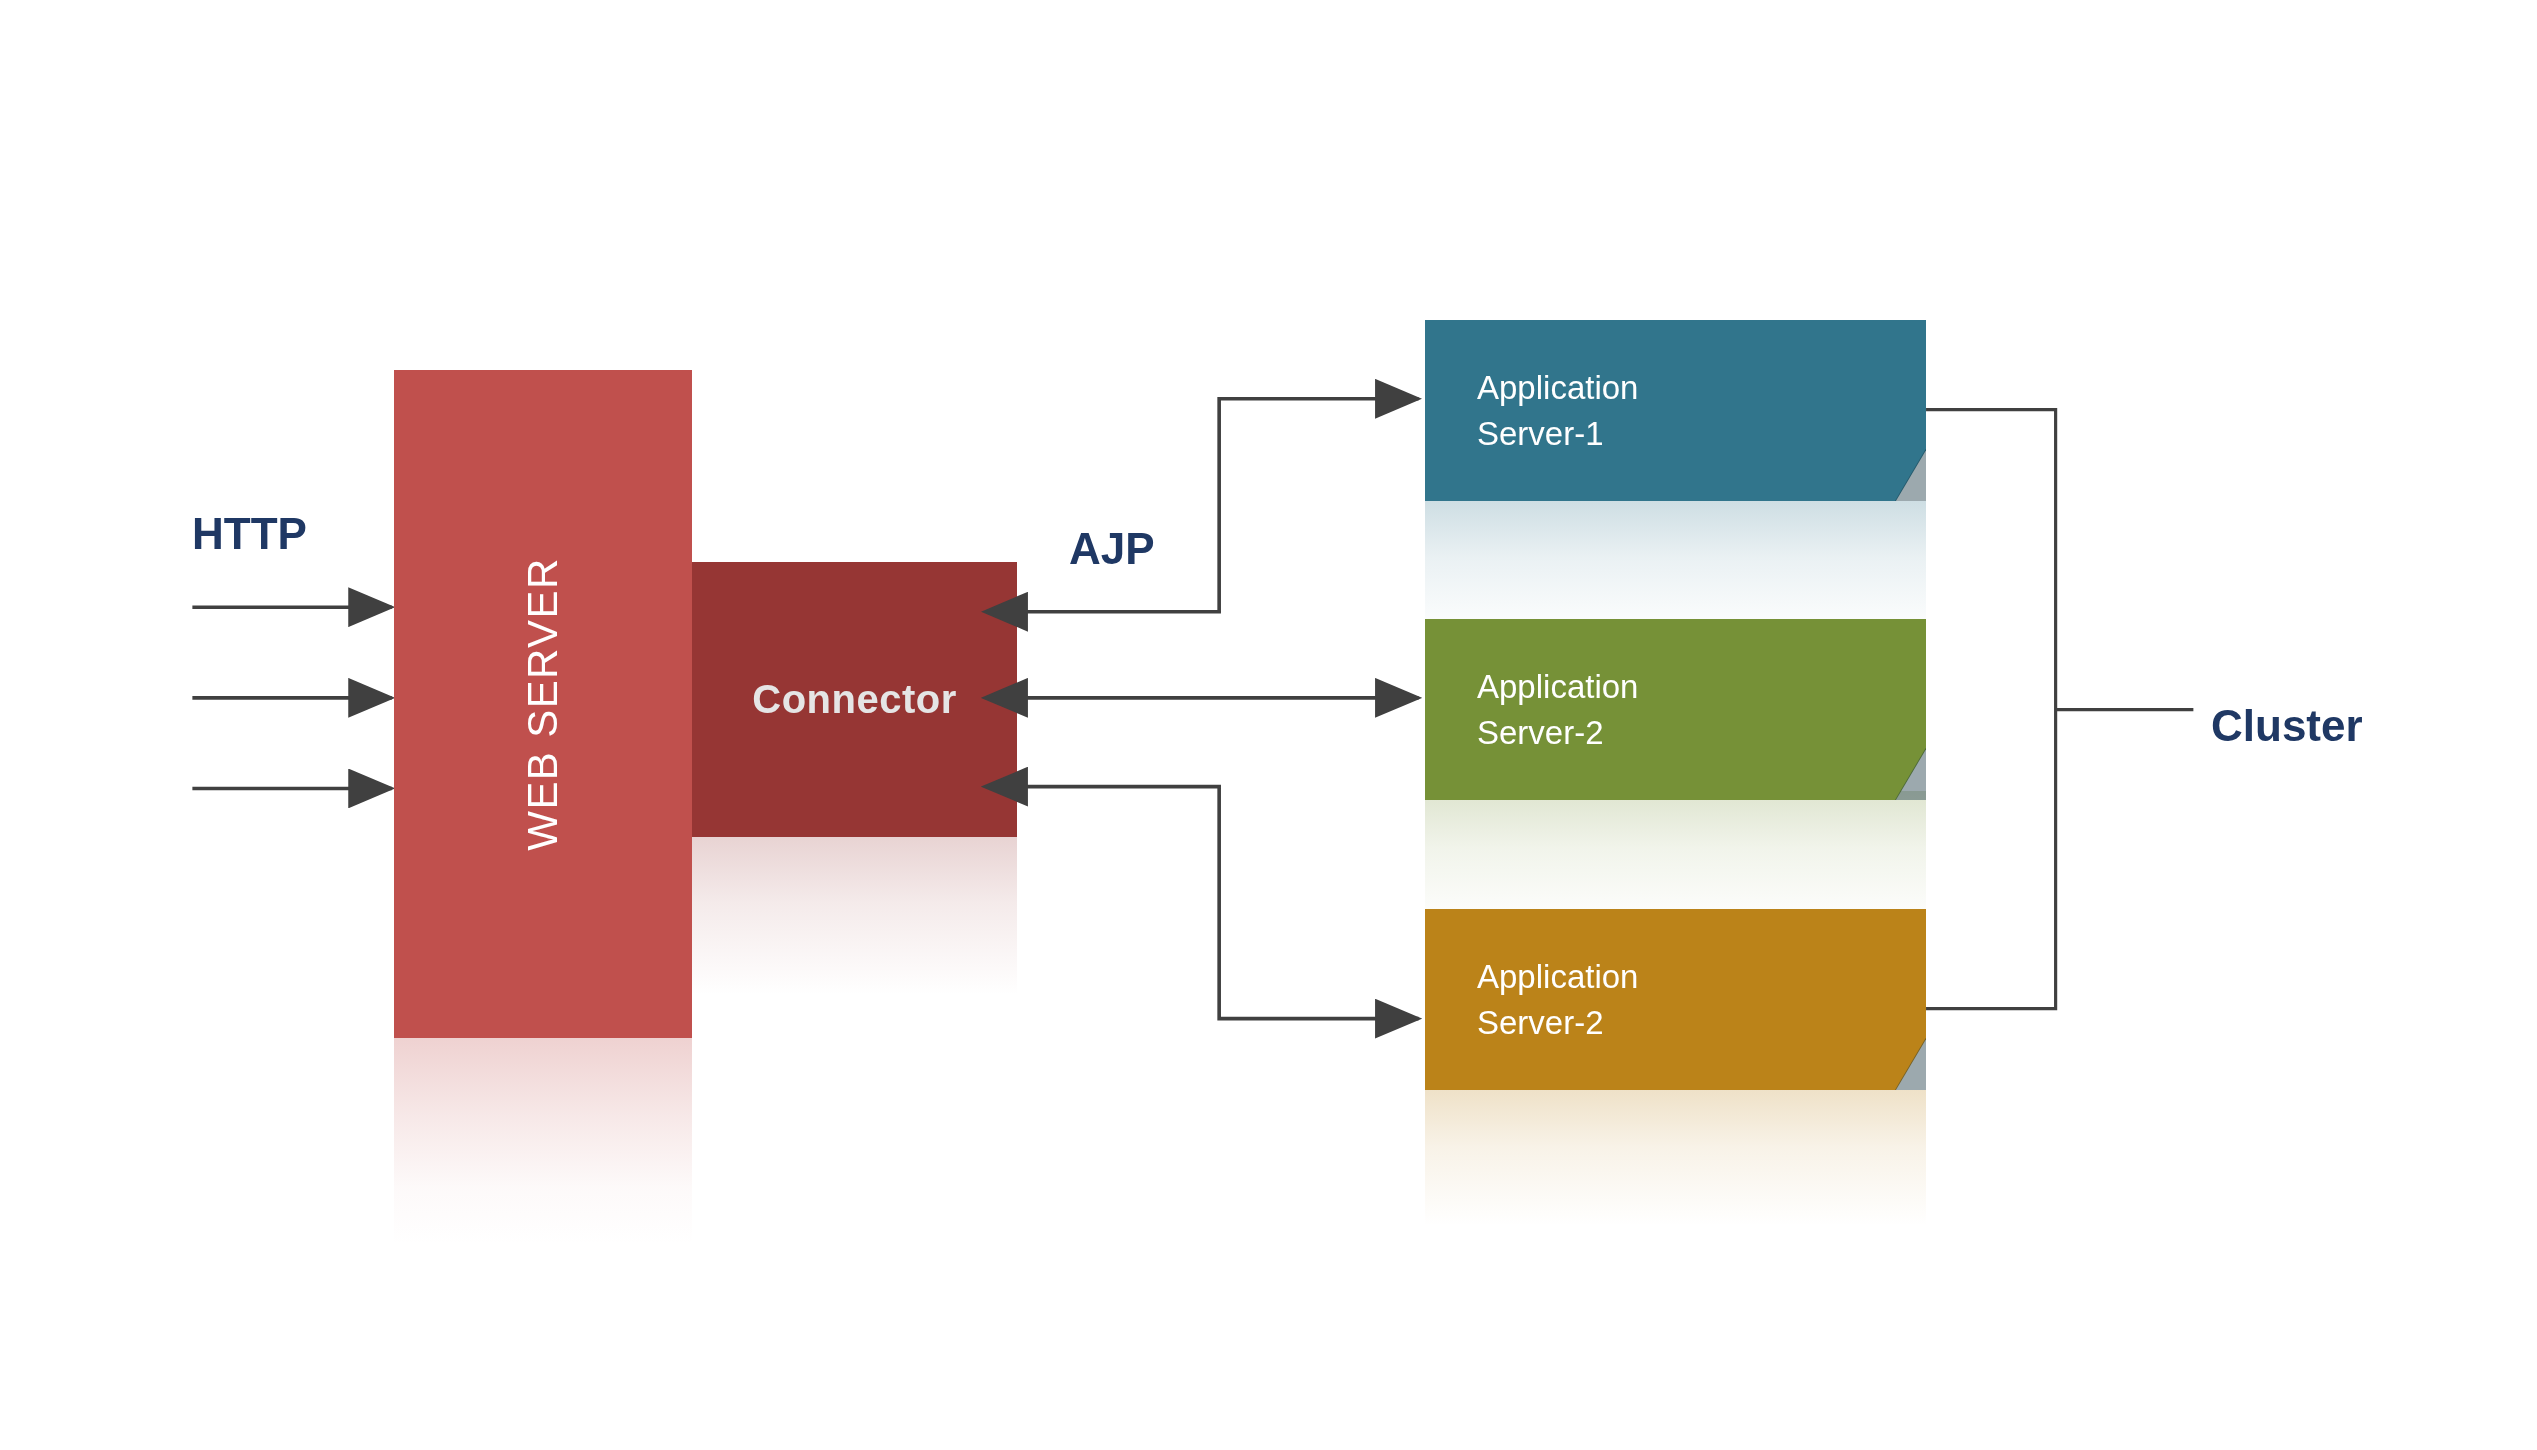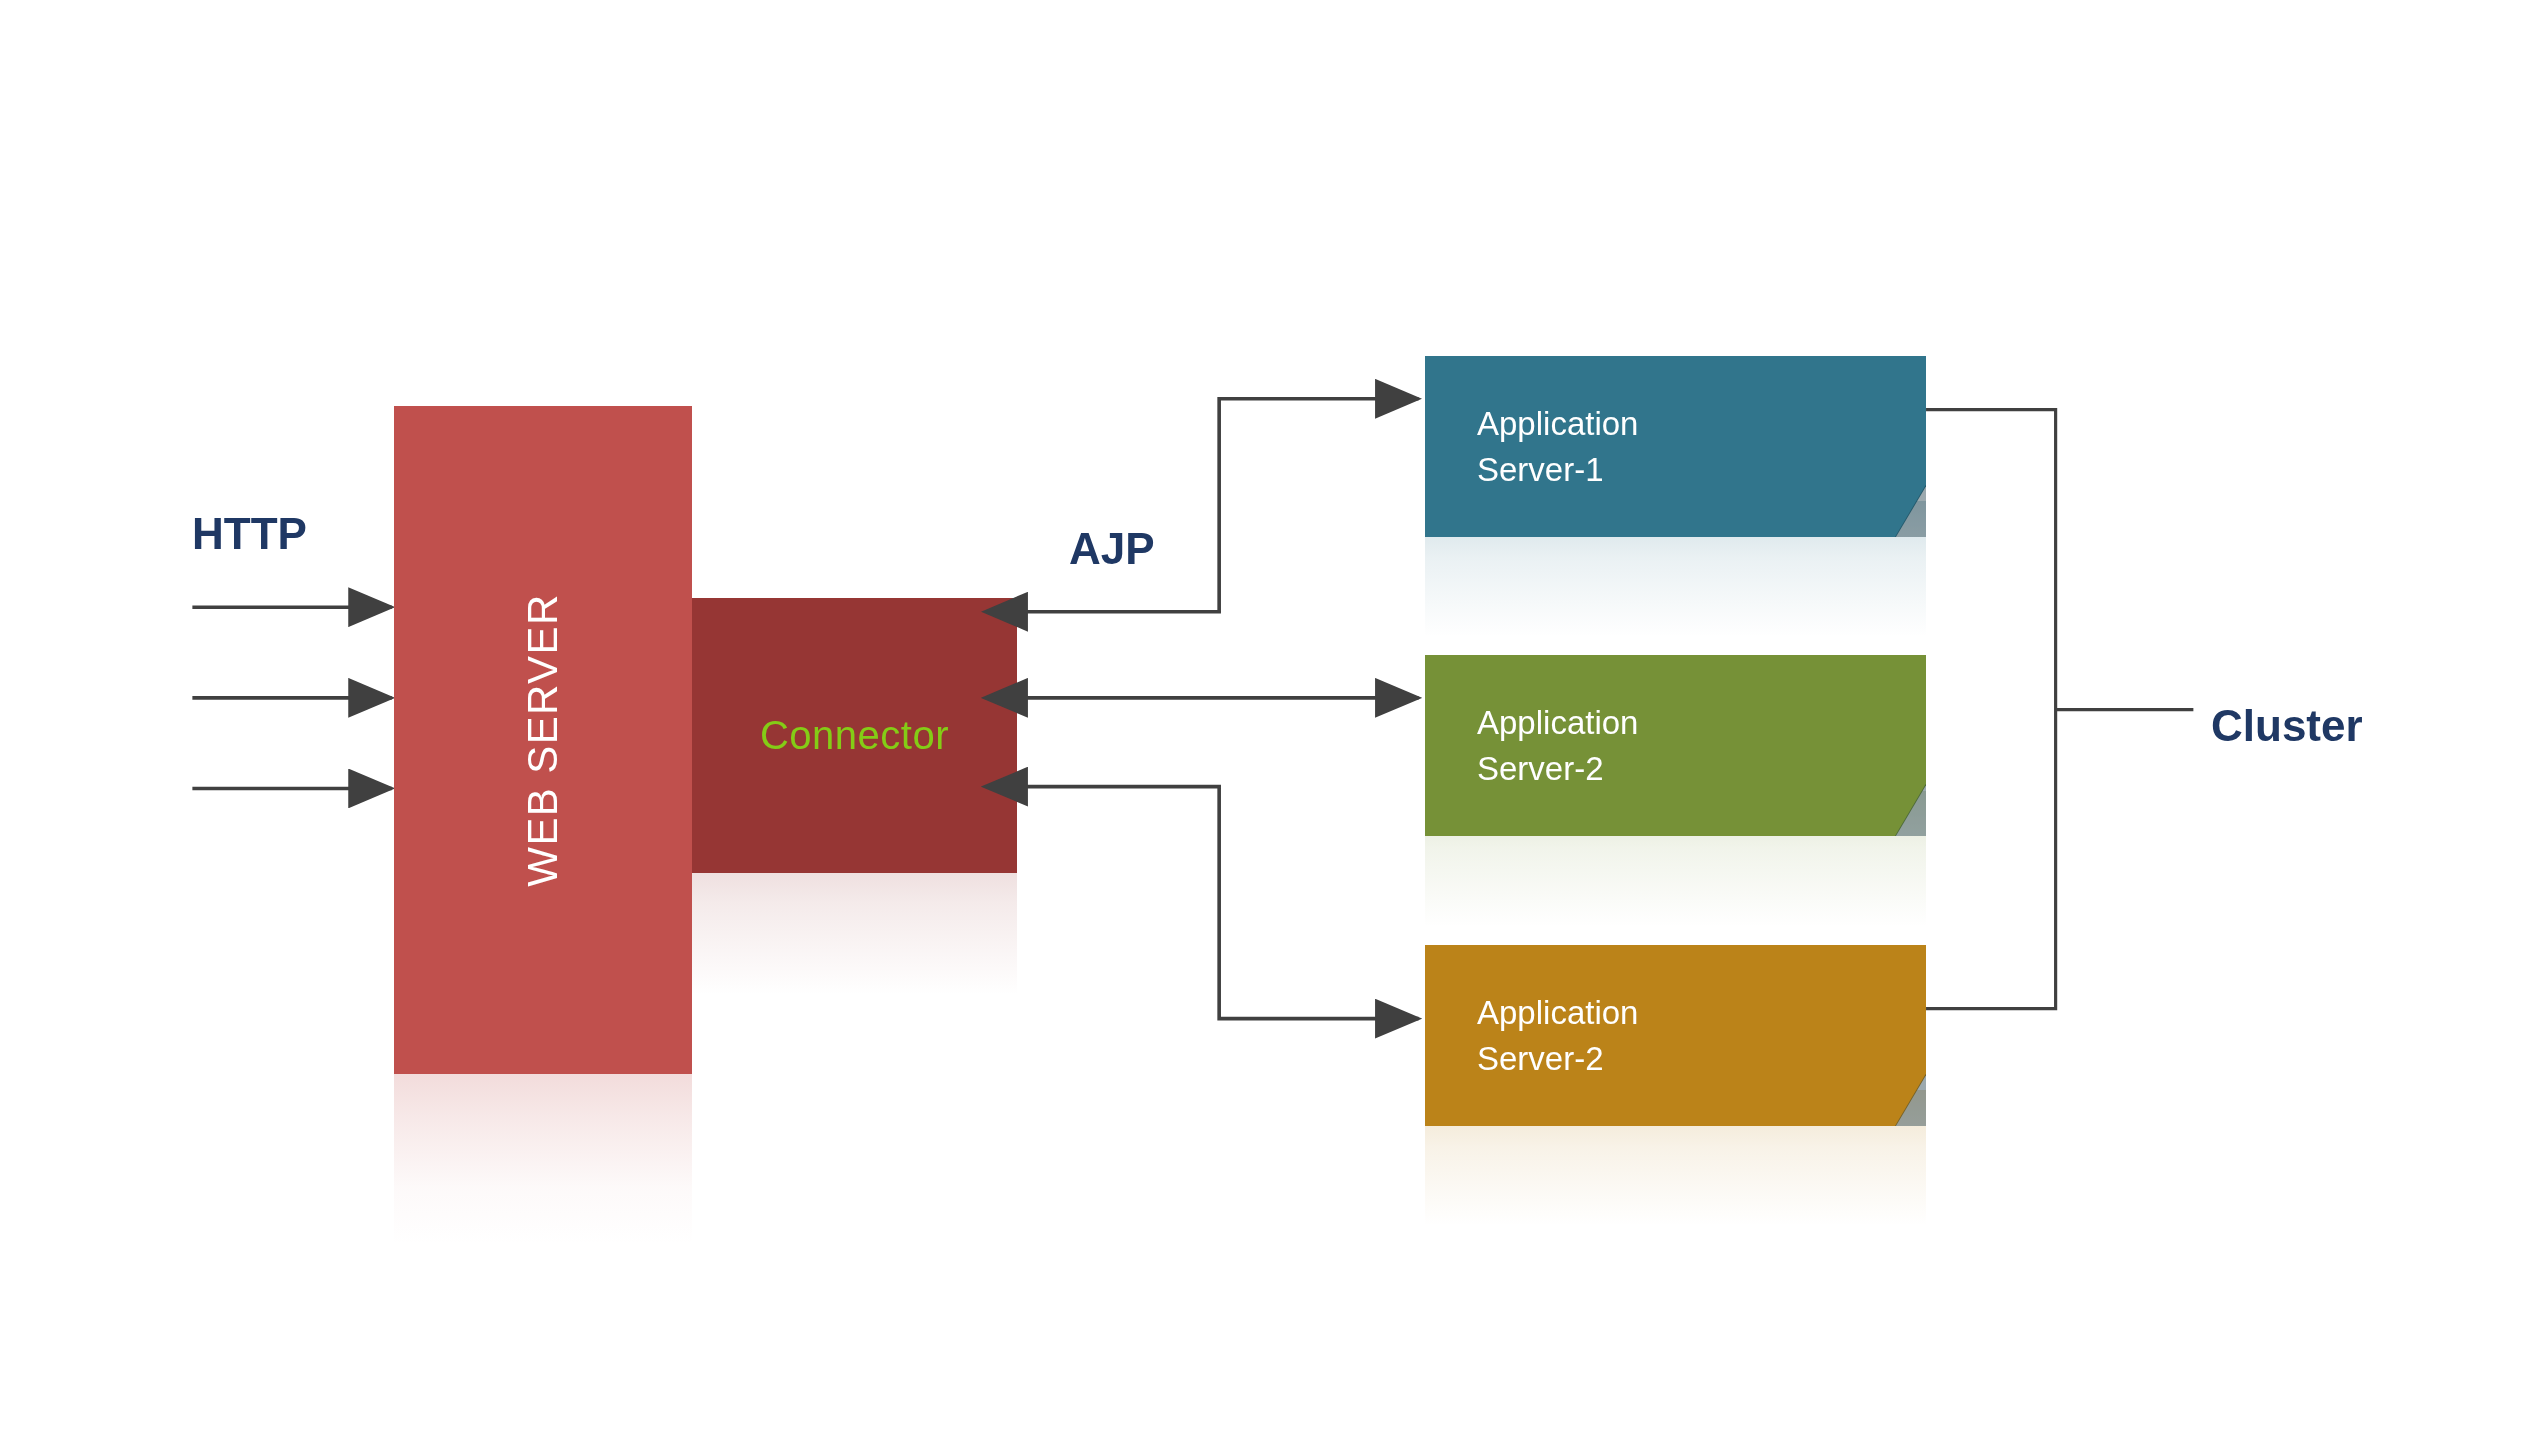--- a/index.html
+++ b/index.html
@@ -16,21 +16,20 @@
     width: 2538px;
     height: 1450px;
     background: #ffffff;
     overflow: hidden;
   }
 
   
   .node {
     position: absolute;
     box-sizing: border-box;
-    margin-top: 36px;
   }
 
   
   #web-server {
     left: 394px;
     top: 370px;
     width: 298px;
     height: 668px;
     background: #c0504d;
     z-index: 4;
@@ -67,23 +66,23 @@
     top: 562px;
     width: 325px;
     height: 275px;
     background: #963634;
     z-index: 5;
     display: flex;
     align-items: center;
     justify-content: center;
   }
   #connector .clabel {
-    color: #84cc16;
+    color: #e5e5e5;
     font-size: 40px;
-    font-weight: 400;
+    font-weight: 700;
     letter-spacing: 0.5px;
   }
   #connector-reflection {
     position: absolute;
     left: 692px;
     top: 836px;
     width: 325px;
     height: 159px;
     background: linear-gradient(to bottom,
                 rgba(150,54,52,0.22) 0%,

